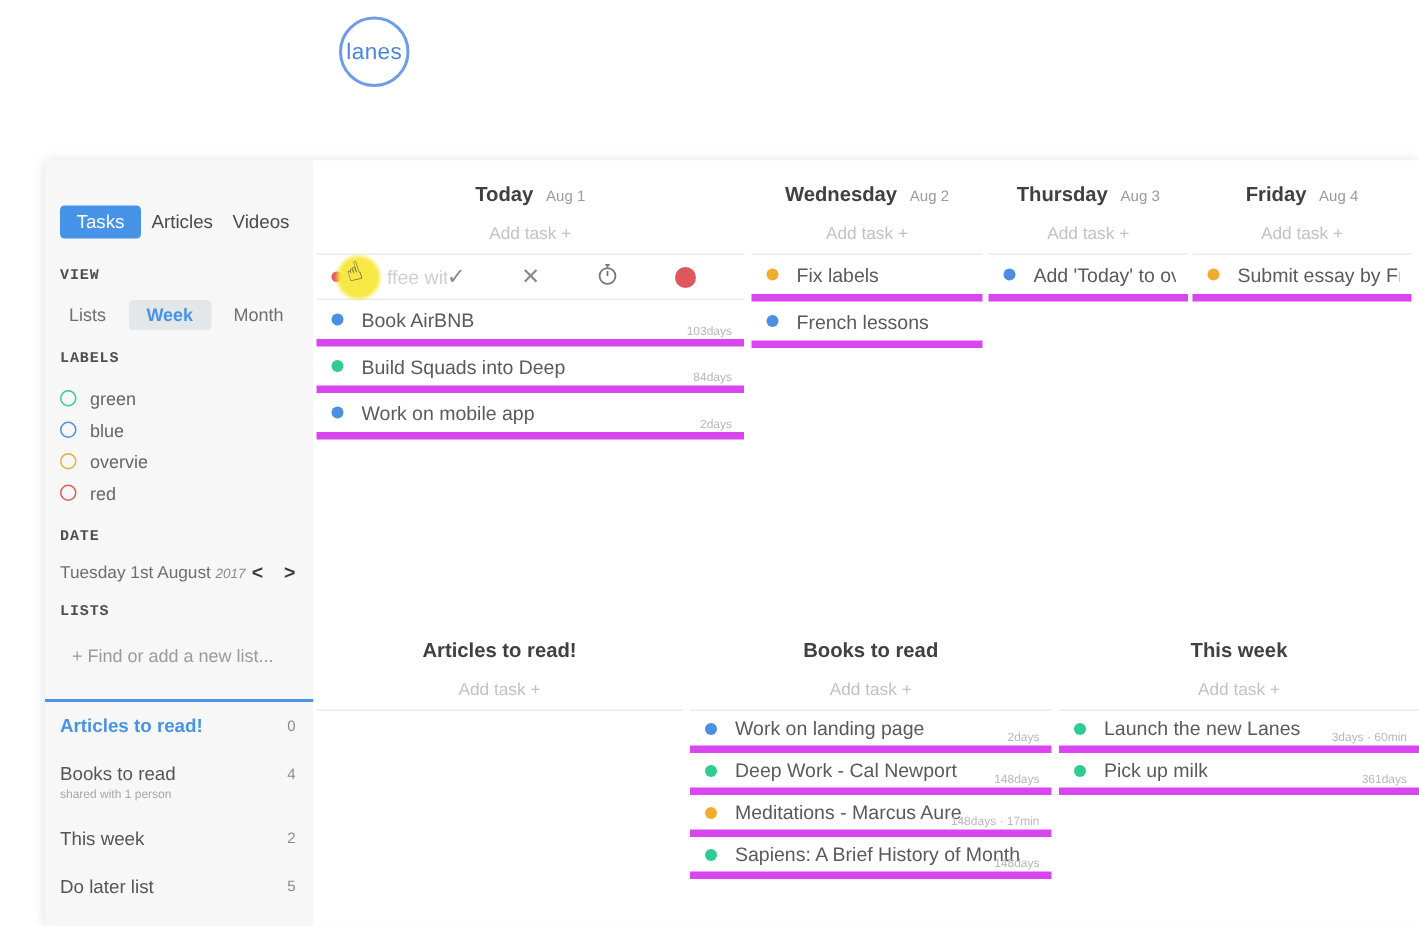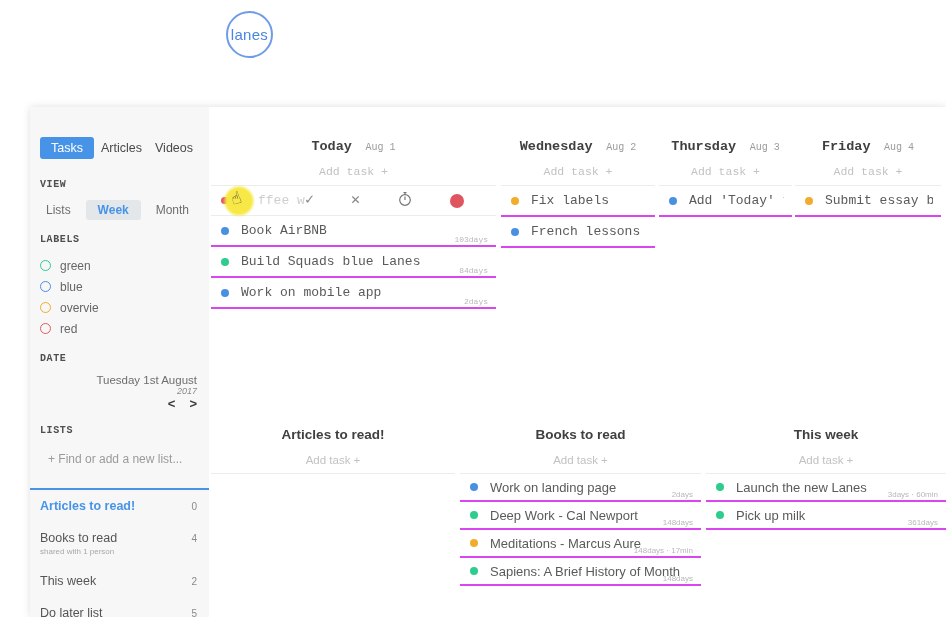--- a/index.html
+++ b/index.html
@@ -28,22 +28,22 @@
   .view-row { display:flex; align-items:center; justify-content:space-between;
               padding:0 14px 0 10px; margin-bottom:6px; }
   .view-opt { color:#6e6e6e; font-size:12px; cursor:pointer; padding:3px 6px; }
   .view-opt.active { background:#e4e7ea; color:#4793e8; border-radius:3px;
                      padding:3px 12px; font-weight:bold; }
   .label-item { display:flex; align-items:center; gap:9px; padding:0 10px;
                 height:21px; color:#666; font-size:12px; cursor:pointer; }
   .ring { width:11px; height:11px; border-radius:50%; border:1.5px solid; background:transparent; }
   .ring-blue { border-color:#4a90e2; } .ring-green { border-color:#2ecc8f; }
   .ring-orange { border-color:#f0ad2d; } .ring-red { border-color:#e05c5c; }
-  .date-row { display:flex; align-items:flex-end; padding:0 12px 0 10px; color:#6e6e6e;
-              font-size:11.5px;flex-direction:column; }
+  .date-row { display:flex; align-items:center; padding:0 12px 0 10px; color:#6e6e6e;
+              font-size:11.5px; }
   .date-year { font-size:9px; margin-left:3px; color:#8a8a8a;font-style:italic; }
   .date-nav { margin-left:auto; display:flex; gap:14px; font-weight:bold;
               color:#3a3a3a; font-size:13px; }
   .date-nav span { cursor:pointer; }
   .find-wrap { border-bottom:2px solid #4793e8; padding:6px 0 22px; margin-top:10px; }
   .find-input { border:none; outline:none; background:transparent; width:100%;
                 padding:0 10px 0 18px; font-size:12px; color:#777;
                 font-family:inherit; }
   .find-input::placeholder { color:#9b9b9b; }
   .list-item { display:flex; align-items:flex-start; justify-content:space-between;
@@ -56,31 +56,31 @@
   
   .board { position:relative; flex:1; background:#fff; }
   .col { position:absolute; }
   .col-today    { left:2px;   width:285px; }
   .col-wed      { left:292px; width:154px; }
   .col-thu      { left:450px; width:133px; }
   .col-fri      { left:586px; width:146px; }
   .col-articles { left:2px;   width:244px; }
   .col-books    { left:251px; width:241px; }
   .col-week2    { left:497px; width:240px; }
-  .row-top .col    { top:30px;font-family:Liberation Mono, monospace; }
+  .row-top .col    { top:14px; }
   .row-bottom .col { top:318px; }
 
   .col-head { text-align:center; height:22px; }
   .col-head .day { font-size:13.5px; font-weight:bold; color:#404040; }
   .col-head .dt  { font-size:10px; color:#9b9b9b; margin-left:4px; }
   .add-task { text-align:center; color:#c2c2c2; font-size:11.5px; height:26px;
               line-height:26px; cursor:pointer; }
   .tasks { border-top:1px solid #ececec; }
   .task { position:relative; display:flex; align-items:center; gap:12px;
-          height:31px; border-bottom:2px solid #d946ef; padding:0 8px 0 10px;
+          height:31px; border-bottom:5px solid #d946ef; padding:0 8px 0 10px;
           cursor:pointer; }
   .row-bottom .task { height:28px; }
   .task .ttl { font-size:13px; color:#5a5a5a; white-space:nowrap; overflow:hidden; }
   .task .dur { position:absolute; right:8px; bottom:1px; font-size:8px; color:#b8b8b8; }
   .dot { width:8px; height:8px; border-radius:50%; flex:none; }
   .dot-blue { background:#4a90e2; } .dot-green { background:#2ecc8f; }
   .dot-orange { background:#f0ad2d; } .dot-red { background:#e05c5c; }
   .dot.mini { width:7px; height:7px; }
 
   
@@ -210,21 +210,21 @@
             </span>
           </div>
 
           <div class="task">
             <span class="dot dot-blue"></span>
             <span class="ttl">Book AirBNB</span>
             <span class="dur">103days</span>
           </div>
           <div class="task">
             <span class="dot dot-green"></span>
-            <span class="ttl">Build Squads blue Lanes</span>
+            <span class="ttl">Build Squads into Deep</span>
             <span class="dur">84days</span>
           </div>
           <div class="task">
             <span class="dot dot-blue"></span>
             <span class="ttl">Work on mobile app</span>
             <span class="dur">2days</span>
           </div>
         </div>
       </div>
 

